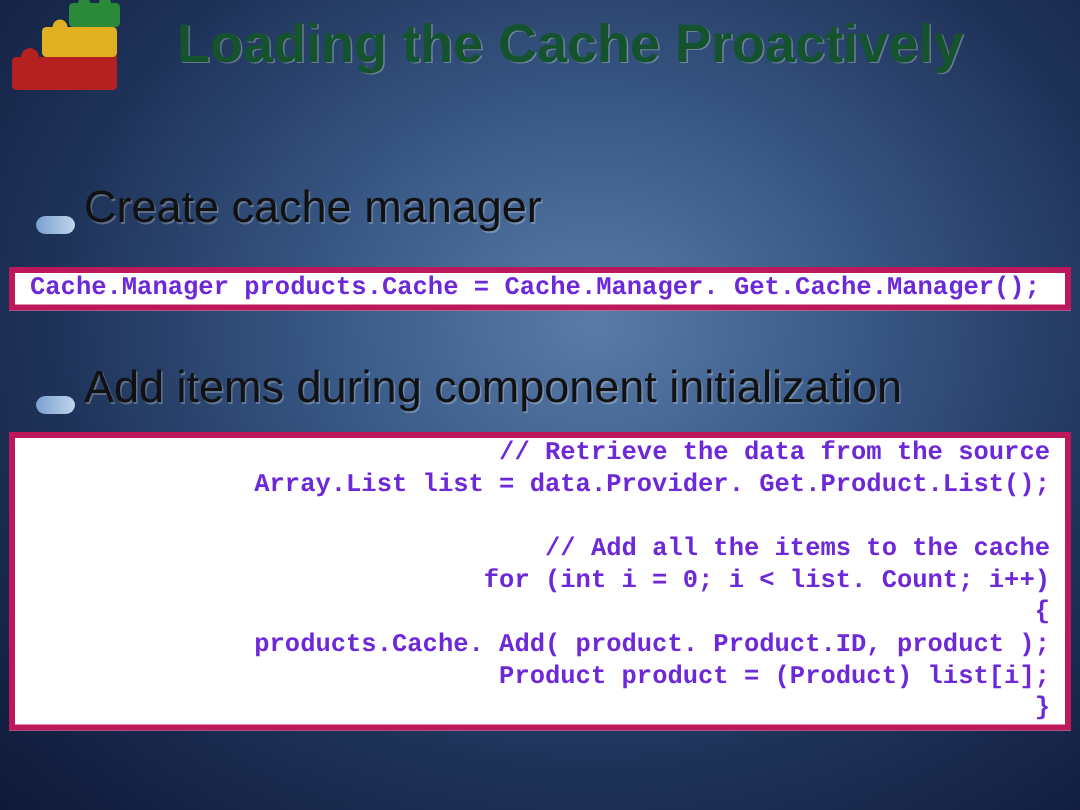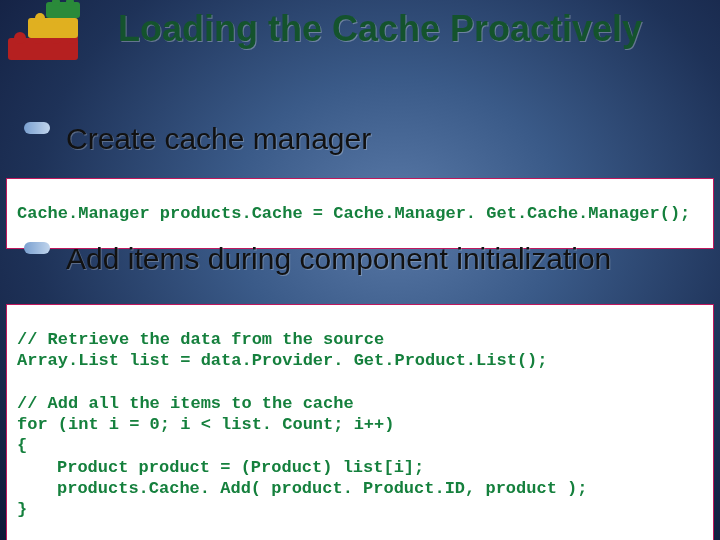--- a/index.html
+++ b/index.html
@@ -25,22 +25,22 @@
     font-size: 36px;
     font-weight: bold;
     color: #14532d;
     line-height: 1.05;
     text-shadow: 1px 1px 0 rgba(255,255,255,0.3);
   }
   .bullet-row {
     position: absolute;
     left: 24px;
     display: flex;
-    align-items: flex-start;
-    gap: 16px;
+    align-items: flex-end;
+    gap: 6px;
   }
   .bullet-row.b1 { top: 122px; }
   .bullet-row.b2 { top: 242px; }
   .bullet-icon {
     width: 26px;
     height: 12px;
     background: linear-gradient(to right, #7aa0d0, #c0d4ec);
     border-radius: 6px;
     flex-shrink: 0;
   }
@@ -48,31 +48,31 @@
     font-size: 30px;
     color: #111;
     font-weight: normal;
     text-shadow: 1px 1px 0 rgba(255,255,255,0.25);
   }
   .code-box {
     position: absolute;
     left: 6px;
     right: 6px;
     background: #fff;
-    border: 1px solid #be185d;
-    padding: 24px 10px;
+    border: 4px solid #be185d;
+    padding: 0 10px;
     font-family: "Courier New", Courier, monospace;
     font-weight: bold;
     font-size: 17px;
     line-height: 1.25;
-    color: #15803d;
+    color: #6d28d9;
     white-space: pre-wrap;
   }
   .code-box.c1 { top: 178px; }
-  .code-box.c2 { top: 304px; }
+  .code-box.c2 { top: 288px; text-align: right; }
   .indent { padding-left: 40px; display: block; }
 </style>
 </head>
 <body>
 
 <svg class="logo" viewBox="0 0 100 70">
   <rect x="8" y="38" width="70" height="22" rx="3" fill="#b52020"></rect>
   <circle cx="20" cy="38" r="6" fill="#b52020"></circle>
   <circle cx="38" cy="38" r="6" fill="#b52020"></circle>
   <circle cx="56" cy="38" r="6" fill="#b52020"></circle>
@@ -99,13 +99,13 @@
   <div class="bullet-icon"></div>
   <div class="bullet-text">Add items during component initialization</div>
 </div>
 
 <div class="code-box c2"><span>// Retrieve the data from the source</span>
 <span>Array.List list = data.Provider. Get.Product.List();</span>
 
 <span>// Add all the items to the cache</span>
 <span>for (int i = 0; i &lt; list. Count; i++)</span>
 <span>{</span>
-<span class="indent">Product product = (Product) list[i];</span><span class="indent">products.Cache. Add( product. Product.ID, product );</span><span>}</span></div>
+<span class="indent">products.Cache. Add( product. Product.ID, product );</span><span class="indent">Product product = (Product) list[i];</span><span>}</span></div>
 
 </body></html>

